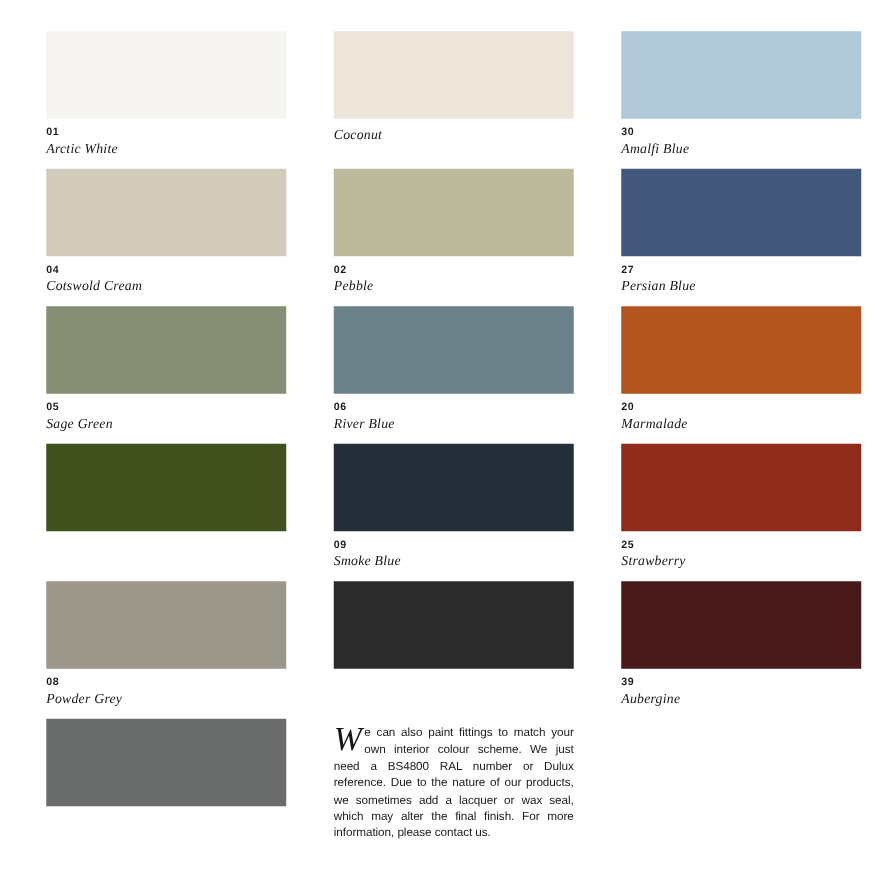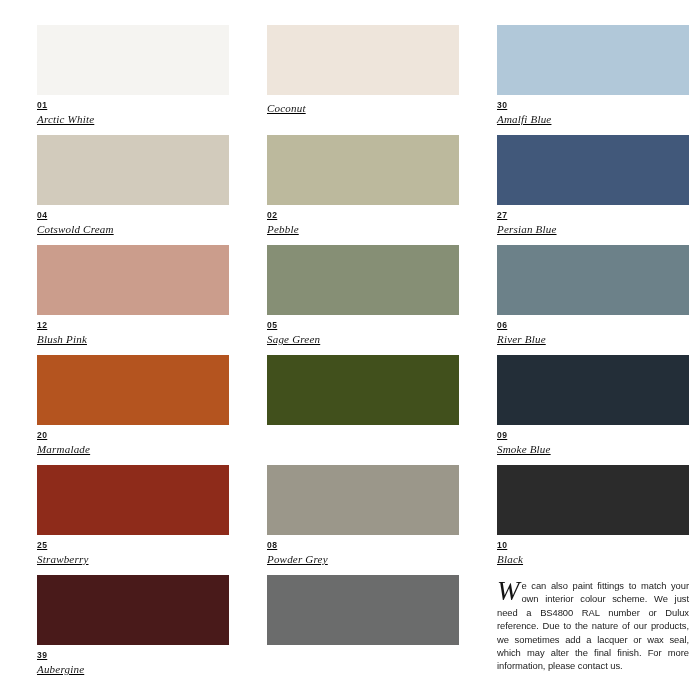--- a/index.html
+++ b/index.html
@@ -32,21 +32,20 @@
     grid-template-rows: repeat(6, 110px);
     column-gap: 38px;
     row-gap: 0;
     margin-left: 37px;
   }
 
   .swatch-cell {
     position: relative;
     width: 192px;
     height: 82px;
-    text-decoration: underline;
   }
 
   .swatch-chip {
     width: 192px;
     height: 70px;
     display: block;
   }
 
   .swatch-meta {
     padding-top: 5px;
@@ -143,27 +142,20 @@
         </div>
       </div>
       <div class="swatch-cell">
         <div class="swatch-chip" style="background-color: rgb(65, 88, 122);"></div>
         <div class="swatch-meta">
           <span class="swatch-code">27</span>
           <span class="swatch-name">Persian Blue</span>
         </div>
       </div>
       <div class="swatch-cell">
-        <div class="swatch-chip" style="background-color: rgb(203, 157, 140);"></div>
-        <div class="swatch-meta">
-          <span class="swatch-code">12</span>
-          <span class="swatch-name">Blush Pink</span>
-        </div>
-      </div>
-      <div class="swatch-cell">
         <div class="swatch-chip" style="background-color: rgb(134, 143, 117);"></div>
         <div class="swatch-meta">
           <span class="swatch-code">05</span>
           <span class="swatch-name">Sage Green</span>
         </div>
       </div>
       <div class="swatch-cell">
         <div class="swatch-chip" style="background-color: rgb(108, 129, 137);"></div>
         <div class="swatch-meta">
           <span class="swatch-code">06</span>
@@ -196,24 +188,20 @@
       </div>
       <div class="swatch-cell">
         <div class="swatch-chip" style="background-color: rgb(155, 151, 138);"></div>
         <div class="swatch-meta">
           <span class="swatch-code">08</span>
           <span class="swatch-name">Powder Grey</span>
         </div>
       </div>
       <div class="swatch-cell">
         <div class="swatch-chip" style="background-color: rgb(43, 43, 43);"></div>
-        <div class="swatch-meta">
-          <span class="swatch-code">10</span>
-          <span class="swatch-name">Black</span>
-        </div>
       </div>
       <div class="swatch-cell">
         <div class="swatch-chip" style="background-color: rgb(73, 26, 26);"></div>
         <div class="swatch-meta">
           <span class="swatch-code">39</span>
           <span class="swatch-name">Aubergine</span>
         </div>
       </div>
       <div class="swatch-cell">
         <div class="swatch-chip" style="background-color: rgb(107, 108, 108);"></div>

